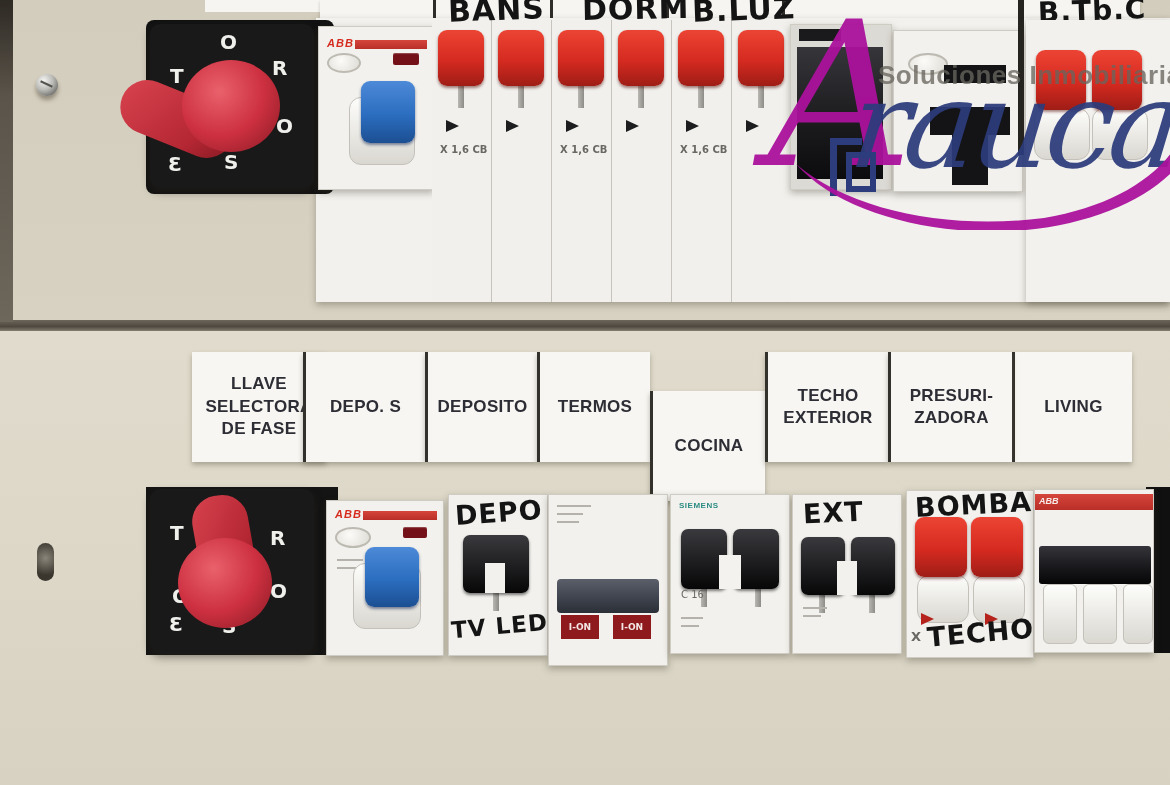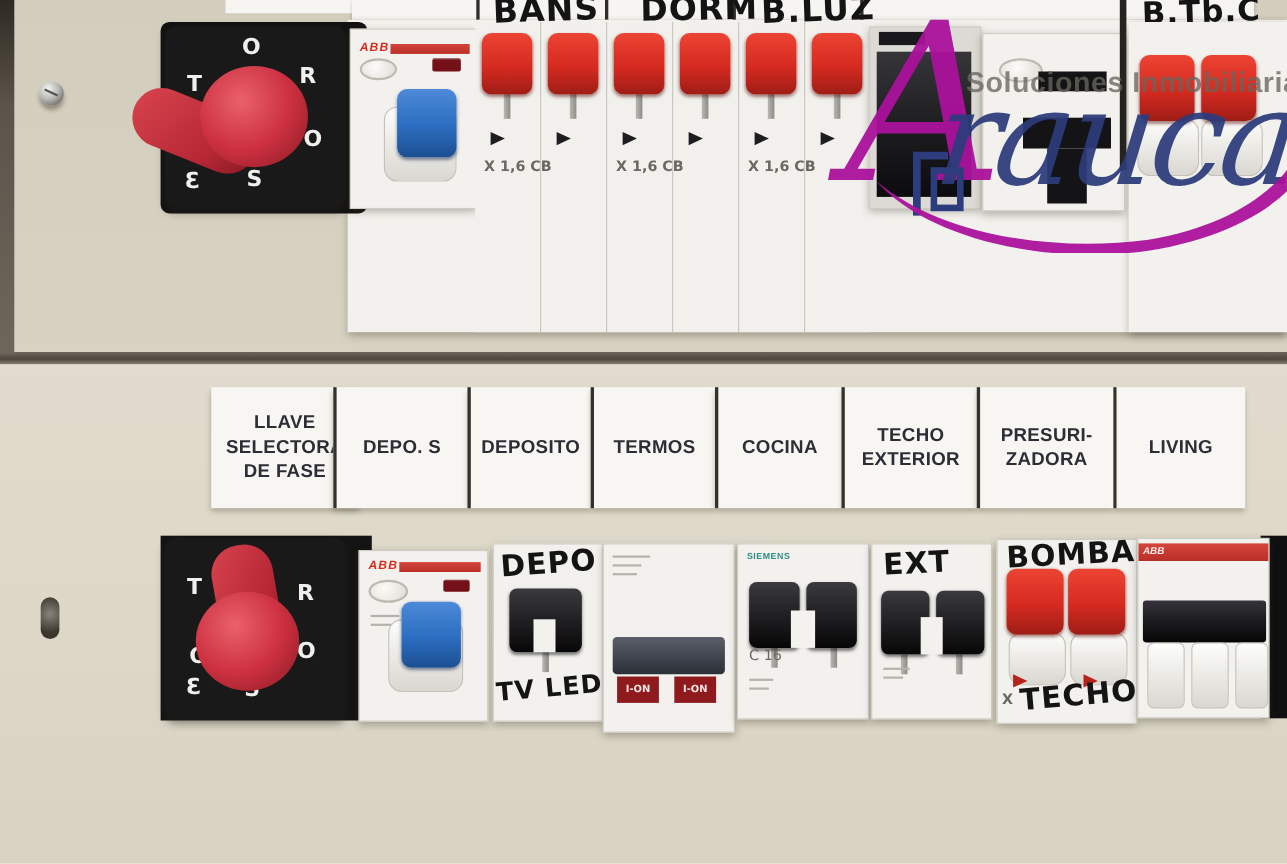--- a/index.html
+++ b/index.html
@@ -32,35 +32,35 @@
   .thumb{border-radius:50%;border:2px solid #bdbab2;background:radial-gradient(circle at 40% 35%,#fcfbf8,#dddbd4);}
   .testbtn{background:#731018;border-radius:2px;box-shadow:inset 0 1px 1px rgba(255,255,255,.25);}
   .toggle-red{border-radius:9px;background:linear-gradient(180deg,#ec4434,#d52a20 55%,#9e1d16);box-shadow:0 2px 3px rgba(80,10,5,.5);}
   .toggle-blue{border-radius:9px;background:linear-gradient(180deg,#4d8ad8,#2b6dbf 55%,#1c4f92);box-shadow:0 2px 3px rgba(10,30,80,.5);}
   .toggle-black{border-radius:7px;background:linear-gradient(180deg,#3a3a3e,#1b1b1d 60%,#070708);box-shadow:0 2px 3px rgba(0,0,0,.5);}
   .stem{background:linear-gradient(90deg,#b9b7b1,#8e8c87);}
   .roller{border-radius:12px;background:linear-gradient(180deg,#fdfdfb,#d9d7d0);border:1px solid #c3c1ba;}
   .arrow-right{width:0;height:0;border-left:13px solid #1d1d1f;border-top:6px solid transparent;border-bottom:6px solid transparent;}
   .arrow-red{border-left-color:#b5231c;}
   .faintline{background:#b4b2ab;height:2px;}
-  .tinyprint{font-size:13px;color:#6a6862;font-family:"DejaVu Sans",sans-serif;}
+  .tinyprint{font-size:10px;color:#6a6862;font-family:"DejaVu Sans",sans-serif;}
 
   
   .marker{font-family:"DejaVu Sans",sans-serif;font-weight:800;color:#141414;letter-spacing:1px;white-space:nowrap;}
 
   
   .label-cell{top:352px;height:110px;background:#f7f6f2;display:flex;align-items:center;justify-content:center;
               box-sizing:border-box;border-left:3px solid #33312c;box-shadow:0 3px 5px rgba(90,84,68,.4);}
   .label-cell span{font-weight:bold;font-size:17px;color:#2d2d35;text-align:center;line-height:1.32;white-space:pre-line;
                    font-family:"Liberation Sans",sans-serif;letter-spacing:.3px;}
   .c0{left:192px;width:134px;border-left:none;}
   .c1{left:303px;width:122px;}
   .c2{left:425px;width:112px;}
   .c3{left:537px;width:113px;}
-  .c4{left:650px;width:115px;}
+  .c4{left:650px;width:115px;margin-top:39px;}
   .c5{left:765px;width:123px;}
   .c6{left:888px;width:124px;}
   .c7{left:1012px;width:120px;}
 
   
   .wm-tagline{left:878px;top:60px;font-size:26px;font-weight:600;color:rgba(104,101,93,.78);white-space:nowrap;letter-spacing:.5px;}
   .wm-A{left:768px;top:-14px;font-family:"DejaVu Serif",serif;font-style:italic;font-size:200px;line-height:1.1;
         color:#ab119c;opacity:.95;}
   .wm-rest{left:852px;top:58px;font-family:"DejaVu Serif",serif;font-style:italic;font-size:122px;line-height:1.1;
            color:#2c3c7c;opacity:.93;letter-spacing:-5px;transform:skewX(-6deg);}

